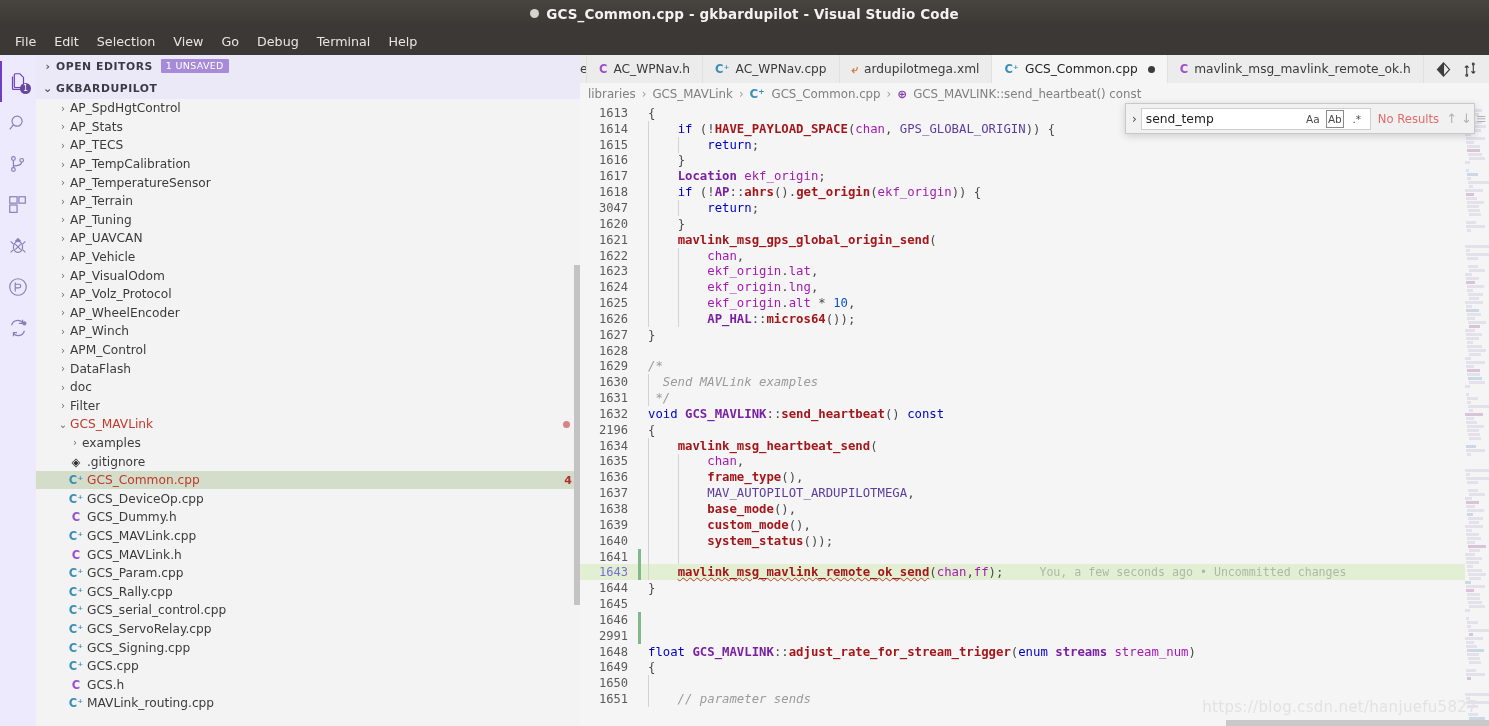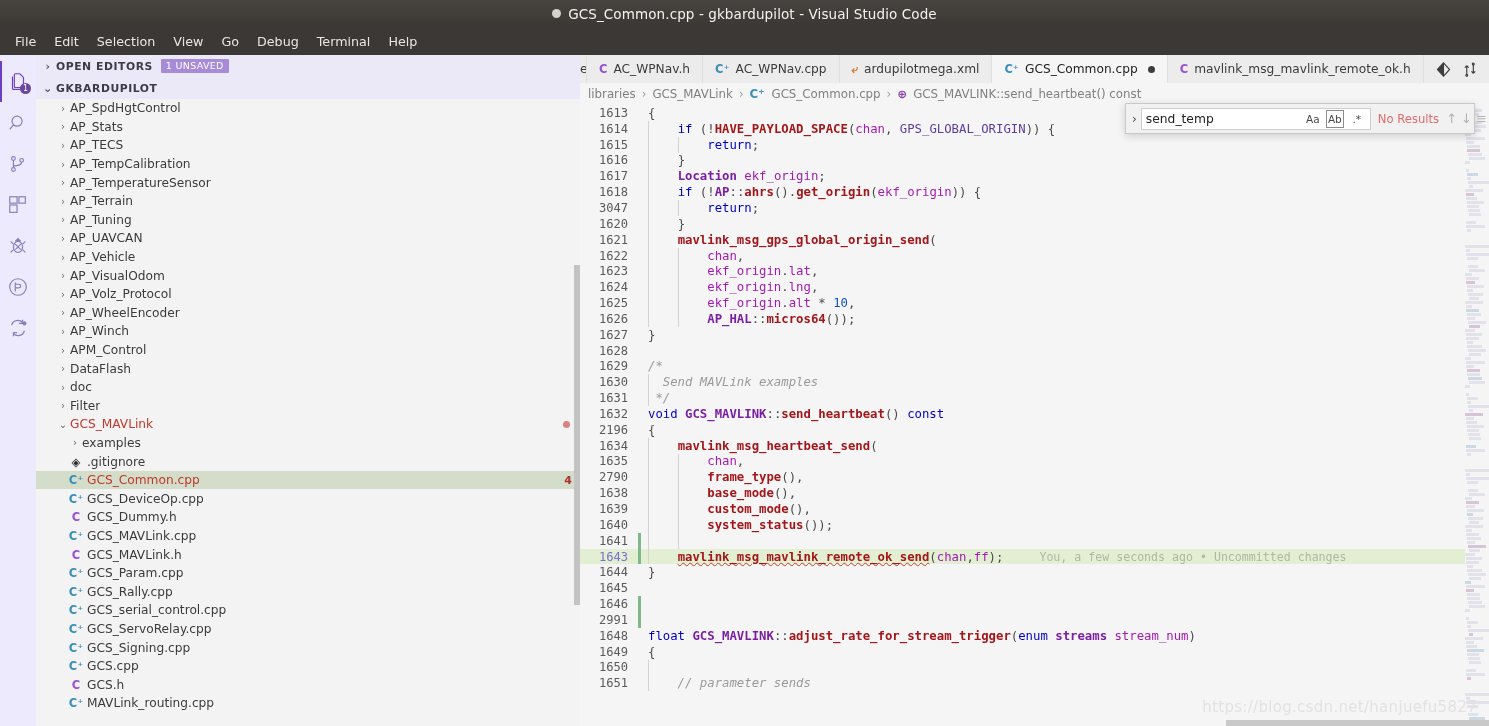--- a/index.html
+++ b/index.html
@@ -15,21 +15,21 @@
   .titlebar {
     position: absolute; top: 0; left: 0; width: 1489px; height: 27px;
     background: linear-gradient(to bottom, #484440 0%, #403c38 60%, #3b3734 100%);
     display: flex; align-items: center; justify-content: center;
   }
   .titlebar .tb-inner { display: flex; align-items: center; gap: 7px; }
   .dirty-dot {
     width: 9px; height: 9px; border-radius: 50%; background: #d6d2cd; display: inline-block;
   }
   .titlebar .tb-text {
-    color: #f4f2f0; font-size: 13.5px; font-weight: normal;
+    color: #f4f2f0; font-size: 13.5px; font-weight: bold;
     font-family: "DejaVu Sans", "Liberation Sans", sans-serif;
     letter-spacing: 0.1px;
   }
 
   
   .menubar {
     position: absolute; top: 27px; left: 0; width: 1489px; height: 28px;
     background: #3c3835; display: flex; align-items: center; padding-left: 6px;
   }
   .menu-item {
@@ -567,21 +567,22 @@
         <div class="code-line"><span class="ln">1626</span><span class="indent-guide" style="left: 68px;"></span><span class="indent-guide" style="left: 97.6px;"></span><span class="ctext"><span class="s-punct">        </span><span class="s-type">AP_HAL</span><span class="s-punct">:</span><span class="s-punct">:</span><span class="s-fn">micros64</span><span class="s-punct">(</span><span class="s-punct">)</span><span class="s-punct">)</span><span class="s-punct">;</span></span></div>
         <div class="code-line"><span class="ln">1627</span><span class="ctext"><span class="s-punct">}</span></span></div>
         <div class="code-line"><span class="ln">1628</span><span class="ctext"></span></div>
         <div class="code-line"><span class="ln">1629</span><span class="ctext"><span class="s-cmt">/*</span></span></div>
         <div class="code-line"><span class="ln">1630</span><span class="indent-guide" style="left: 68px;"></span><span class="ctext"><span class="s-cmt">  Send MAVLink examples</span></span></div>
         <div class="code-line"><span class="ln">1631</span><span class="indent-guide" style="left: 68px;"></span><span class="ctext"><span class="s-cmt"> */</span></span></div>
         <div class="code-line"><span class="ln">1632</span><span class="ctext"><span class="s-key">void</span><span class="s-punct"> </span><span class="s-type">GCS_MAVLINK</span><span class="s-punct">:</span><span class="s-punct">:</span><span class="s-fn">send_heartbeat</span><span class="s-punct">(</span><span class="s-punct">)</span><span class="s-punct"> </span><span class="s-key">const</span></span></div>
         <div class="code-line"><span class="ln">2196</span><span class="ctext"><span class="s-punct">{</span></span></div>
         <div class="code-line"><span class="ln">1634</span><span class="indent-guide" style="left: 68px;"></span><span class="ctext"><span class="s-punct">    </span><span class="s-fn">mavlink_msg_heartbeat_send</span><span class="s-punct">(</span></span></div>
         <div class="code-line"><span class="ln">1635</span><span class="indent-guide" style="left: 68px;"></span><span class="indent-guide" style="left: 97.6px;"></span><span class="ctext"><span class="s-punct">        </span><span class="s-var">chan</span><span class="s-punct">,</span></span></div>
-        <div class="code-line"><span class="ln">2790</span><span class="indent-guide" style="left: 68px;"></span><span class="indent-guide" style="left: 97.6px;"></span><span class="ctext"><span class="s-punct">        </span><span class="s-fn">frame_type</span><span class="s-punct">(</span><span class="s-punct">)</span><span class="s-punct">,</span></span></div>
+        <div class="code-line"><span class="ln">1636</span><span class="indent-guide" style="left: 68px;"></span><span class="indent-guide" style="left: 97.6px;"></span><span class="ctext"><span class="s-punct">        </span><span class="s-fn">frame_type</span><span class="s-punct">(</span><span class="s-punct">)</span><span class="s-punct">,</span></span></div>
+        <div class="code-line"><span class="ln">1637</span><span class="indent-guide" style="left: 68px;"></span><span class="indent-guide" style="left: 97.6px;"></span><span class="ctext"><span class="s-punct">        </span><span class="s-const">MAV_AUTOPILOT_ARDUPILOTMEGA</span><span class="s-punct">,</span></span></div>
         <div class="code-line"><span class="ln">1638</span><span class="indent-guide" style="left: 68px;"></span><span class="indent-guide" style="left: 97.6px;"></span><span class="ctext"><span class="s-punct">        </span><span class="s-fn">base_mode</span><span class="s-punct">(</span><span class="s-punct">)</span><span class="s-punct">,</span></span></div>
         <div class="code-line"><span class="ln">1639</span><span class="indent-guide" style="left: 68px;"></span><span class="indent-guide" style="left: 97.6px;"></span><span class="ctext"><span class="s-punct">        </span><span class="s-fn">custom_mode</span><span class="s-punct">(</span><span class="s-punct">)</span><span class="s-punct">,</span></span></div>
         <div class="code-line"><span class="ln">1640</span><span class="indent-guide" style="left: 68px;"></span><span class="indent-guide" style="left: 97.6px;"></span><span class="ctext"><span class="s-punct">        </span><span class="s-fn">system_status</span><span class="s-punct">(</span><span class="s-punct">)</span><span class="s-punct">)</span><span class="s-punct">;</span></span></div>
         <div class="code-line"><span class="ln">1641</span><span class="gutter-change"></span><span class="indent-guide" style="left: 68px;"></span><span class="indent-guide" style="left: 97.6px;"></span><span class="ctext"></span></div>
         <div class="code-line hl"><span class="ln">1643</span><span class="gutter-change"></span><span class="indent-guide" style="left: 68px;"></span><span class="ctext"><span class="s-punct">    </span><span class="s-fn squiggle">mavlink_msg_mavlink_remote_ok_send</span><span class="s-punct">(</span><span class="s-var">chan</span><span class="s-punct">,</span><span class="s-var">ff</span><span class="s-punct">)</span><span class="s-punct">;</span></span><span class="blame">You, a few seconds ago • Uncommitted changes</span></div>
         <div class="code-line"><span class="ln">1644</span><span class="ctext"><span class="s-punct">}</span></span></div>
         <div class="code-line"><span class="ln">1645</span><span class="ctext"></span></div>
         <div class="code-line"><span class="ln">1646</span><span class="gutter-change"></span><span class="ctext"></span></div>
         <div class="code-line"><span class="ln">2991</span><span class="gutter-change"></span><span class="ctext"></span></div>
         <div class="code-line"><span class="ln">1648</span><span class="ctext"><span class="s-key">float</span><span class="s-punct"> </span><span class="s-type">GCS_MAVLINK</span><span class="s-punct">:</span><span class="s-punct">:</span><span class="s-fn">adjust_rate_for_stream_trigger</span><span class="s-punct">(</span><span class="s-key">enum</span><span class="s-punct"> </span><span class="s-type">streams</span><span class="s-punct"> </span><span class="s-var">stream_num</span><span class="s-punct">)</span></span></div>

